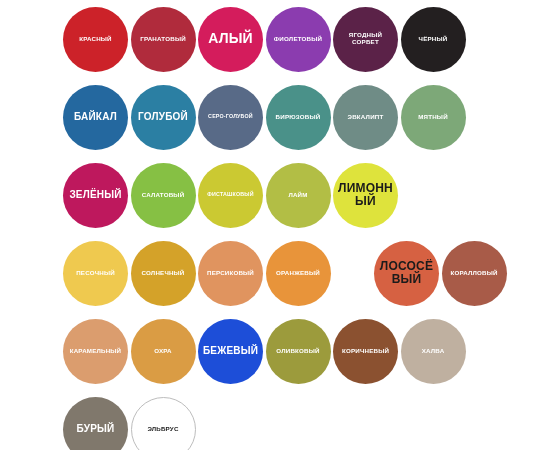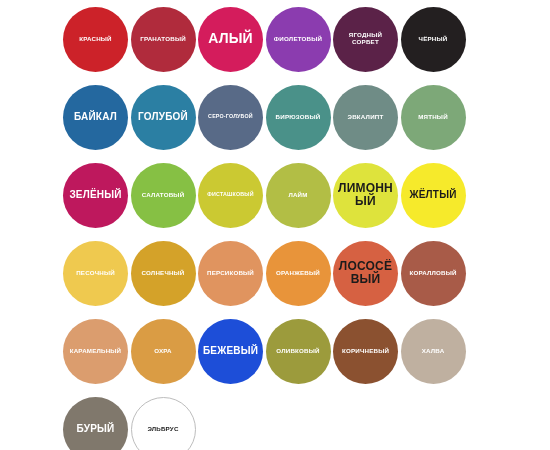--- a/index.html
+++ b/index.html
@@ -114,38 +114,35 @@
       </div>
       <div class="swatch sz-xs txt-light" style="background: rgb(203, 201, 50);">
         <span class="swatch-label">ФИСТАШКОВЫЙ</span>
       </div>
       <div class="swatch sz-s txt-light" style="background: rgb(178, 190, 69);">
         <span class="swatch-label">ЛАЙМ</span>
       </div>
       <div class="swatch sz-m txt-dark" style="background: rgb(222, 227, 60);">
         <span class="swatch-label">ЛИМОННЫЙ</span>
       </div>
-      <div class="swatch sz-l txt-dark" style="background: rgb(246, 234, 43);">
-        <span class="swatch-label">ЖЁЛТЫЙ</span>
-      </div>
     </div>
     <div class="swatch-row">
       <div class="swatch sz-s txt-light" style="background: rgb(239, 201, 79);">
         <span class="swatch-label">ПЕСОЧНЫЙ</span>
       </div>
       <div class="swatch sz-s txt-light" style="background: rgb(212, 162, 41);">
         <span class="swatch-label">СОЛНЕЧНЫЙ</span>
       </div>
       <div class="swatch sz-s txt-light" style="background: rgb(224, 148, 95);">
         <span class="swatch-label">ПЕРСИКОВЫЙ</span>
       </div>
       <div class="swatch sz-s txt-light" style="background: rgb(232, 148, 58);">
         <span class="swatch-label">ОРАНЖЕВЫЙ</span>
       </div>
-      <div class="swatch sz-m txt-dark" style="background: rgb(214, 97, 66);">
+      <div class="swatch sz-m txt-dark" style="background: rgb(214, 97, 66); margin-left: 41px;">
         <span class="swatch-label">ЛОСОСЁВЫЙ</span>
       </div>
       <div class="swatch sz-s txt-light" style="background: rgb(168, 91, 72);">
         <span class="swatch-label">КОРАЛЛОВЫЙ</span>
       </div>
     </div>
     <div class="swatch-row">
       <div class="swatch sz-s txt-light" style="background: rgb(219, 157, 110);">
         <span class="swatch-label">КАРАМЕЛЬНЫЙ</span>
       </div>

